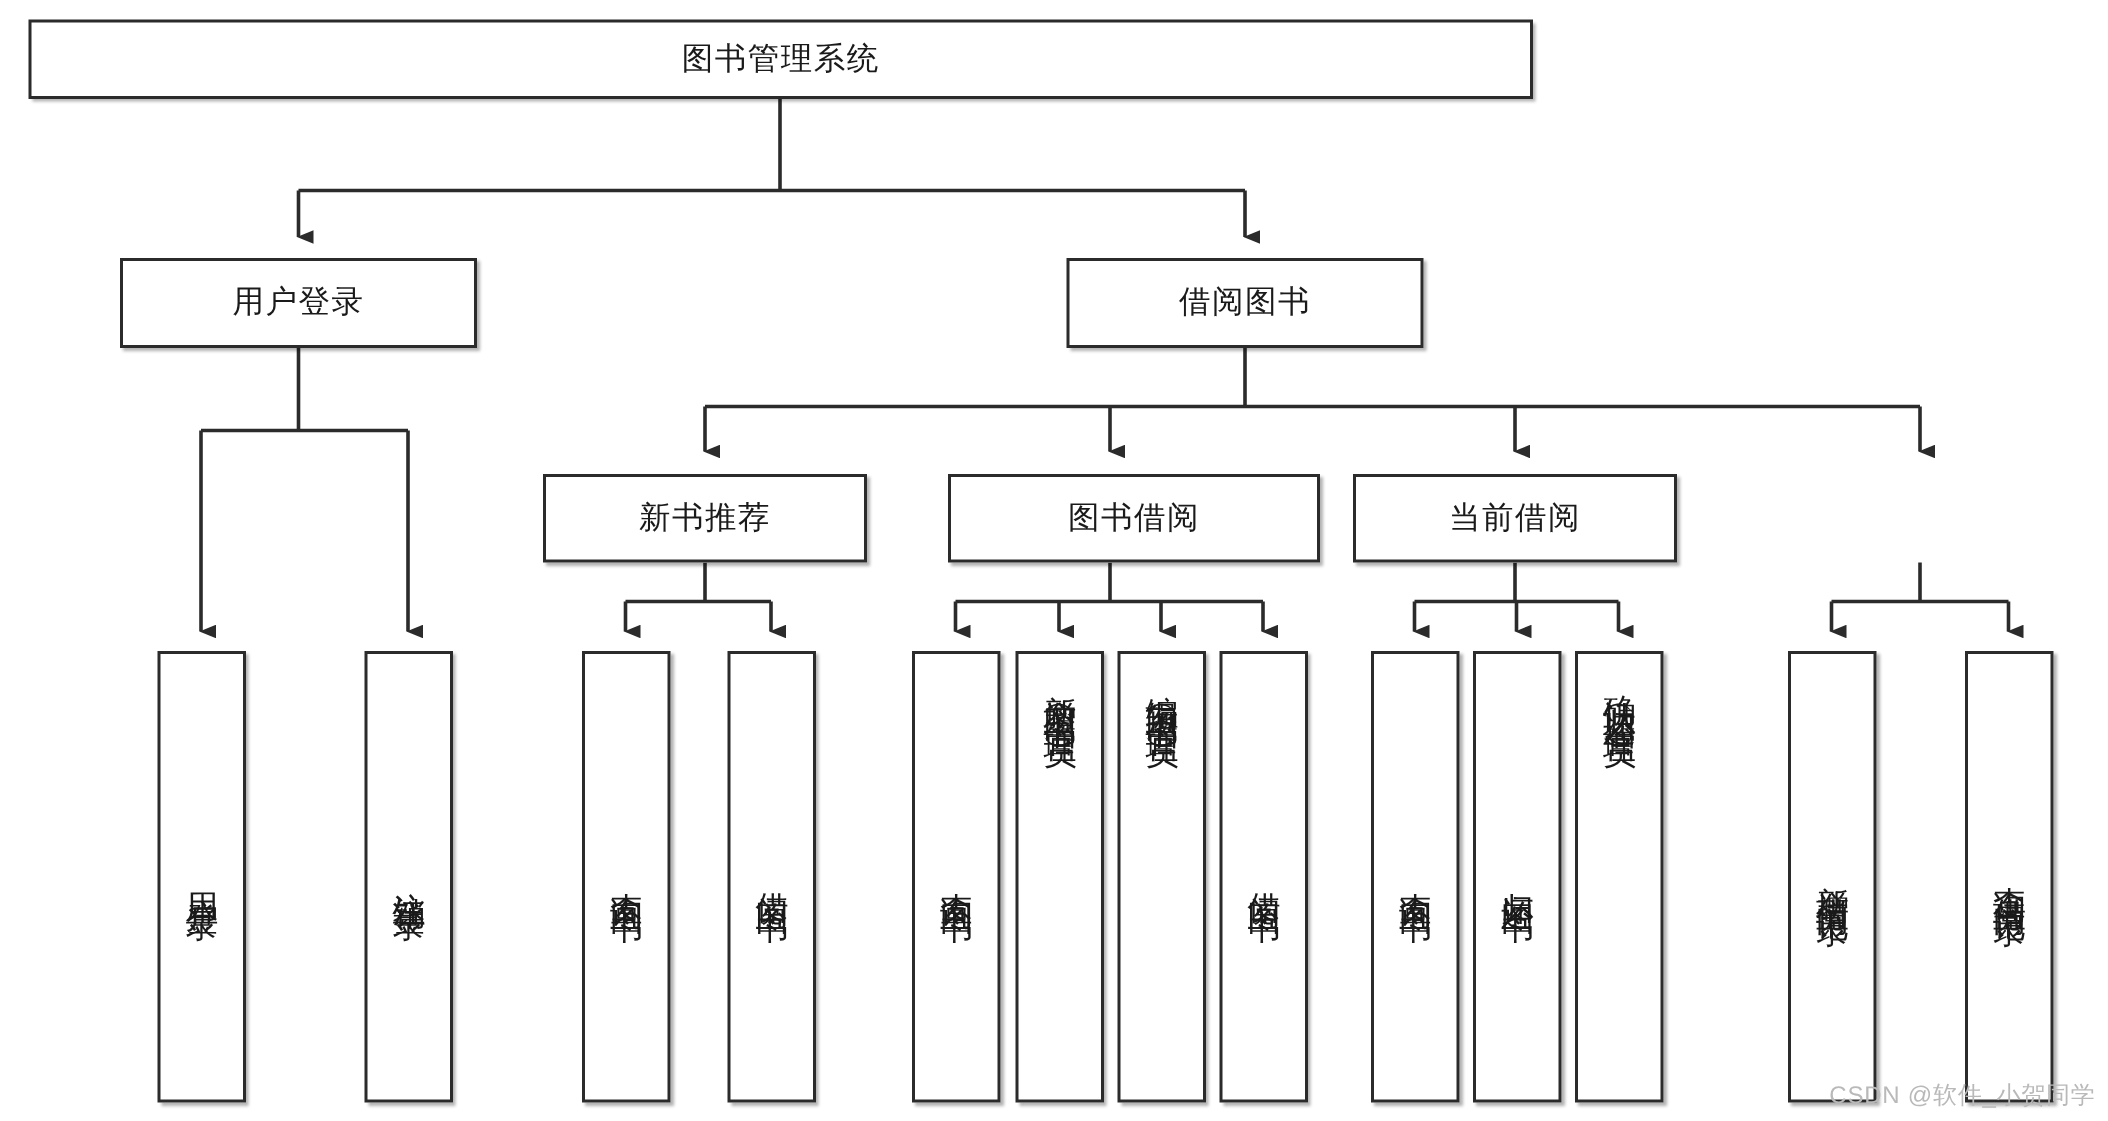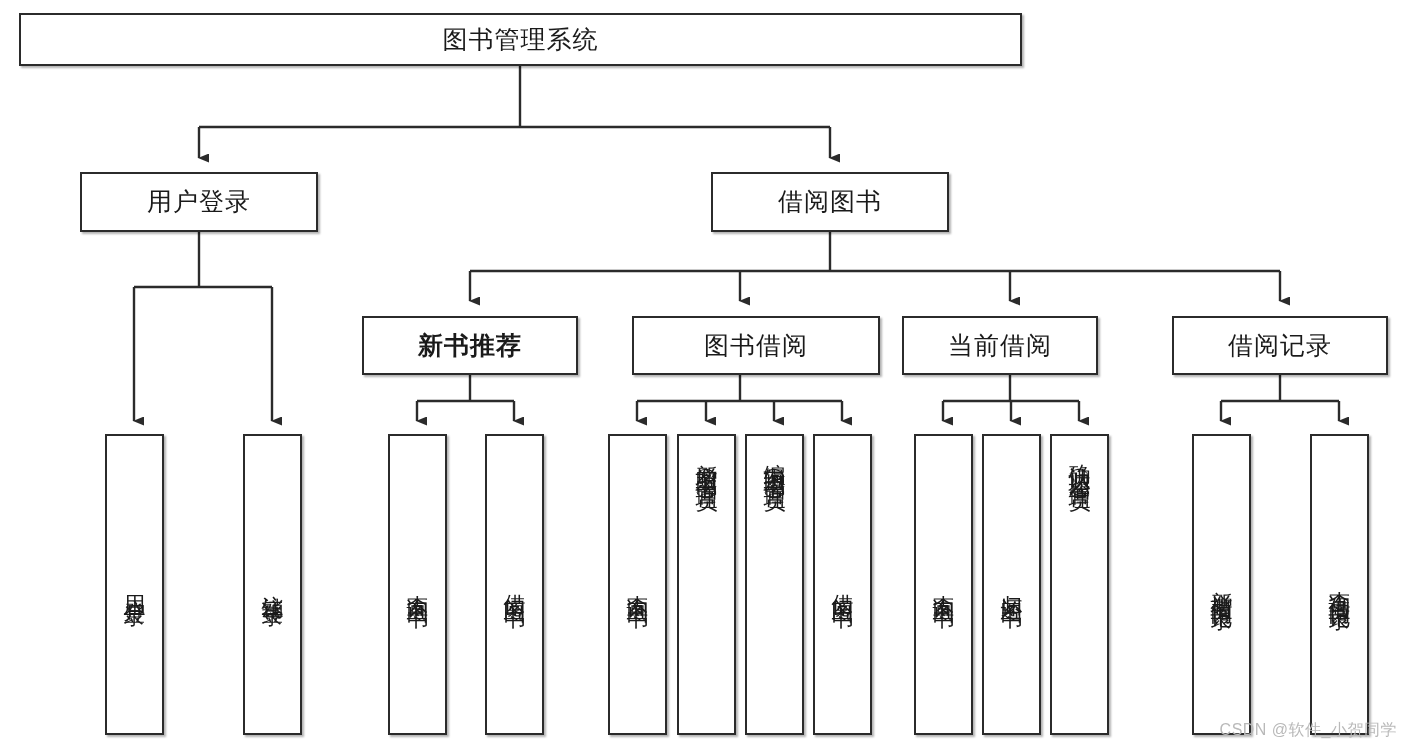--- a/index.html
+++ b/index.html
@@ -29,21 +29,21 @@
     box-sizing: border-box;
     background: #ffffff;
     border: 2px solid #2b2b2b;
     box-shadow: 2px 2px 2px rgba(0,0,0,0.30);
     display: flex;
     align-items: center;
     justify-content: center;
   }
   .node-label {
     color: #1a1a1a;
-    font-size: 25px;
+    font-size: 21px;
     line-height: 1.1;
     letter-spacing: 1px;
     white-space: nowrap;
     text-align: center;
     user-select: none;
   }
   .node-box.vertical {
     align-items: flex-start;
     justify-content: center;
     padding-top: 10px;
@@ -131,35 +131,32 @@
   </div>
 
   <div class="node-box" style="left:80px; top:172px; width:238px; height:60px;">
     <span class="node-label">用户登录</span>
   </div>
 
   <div class="node-box" style="left:711px; top:172px; width:238px; height:60px;">
     <span class="node-label">借阅图书</span>
   </div>
 
-  <div class="node-box" style="left:362px; top:316px; width:216px; height:59px;font-weight:bold;">
+  <div class="node-box" style="left:362px; top:316px; width:216px; height:59px;">
     <span class="node-label">新书推荐</span>
   </div>
 
   <div class="node-box" style="left:632px; top:316px; width:248px; height:59px;">
     <span class="node-label">图书借阅</span>
   </div>
 
-  <div class="node-box" style="left:902px; top:316px; width:196px; height:59px;">
+  <div class="node-box" style="left:902px; top:316px; width:216px; height:59px;">
     <span class="node-label">当前借阅</span>
   </div>
 
-  <div class="node-box" style="left:1172px; top:316px; width:216px; height:59px;">
-    <span class="node-label">借阅记录</span>
-  </div>
 
   <div class="node-box vertical centered" style="left:105px; top:434px; width:59px; height:301px;">
     <span class="node-label">用户登录</span>
   </div>
 
   <div class="node-box vertical centered" style="left:243px; top:434px; width:59px; height:301px;">
     <span class="node-label">注销登录</span>
   </div>
 
   <div class="node-box vertical centered" style="left:388px; top:434px; width:59px; height:301px;">

